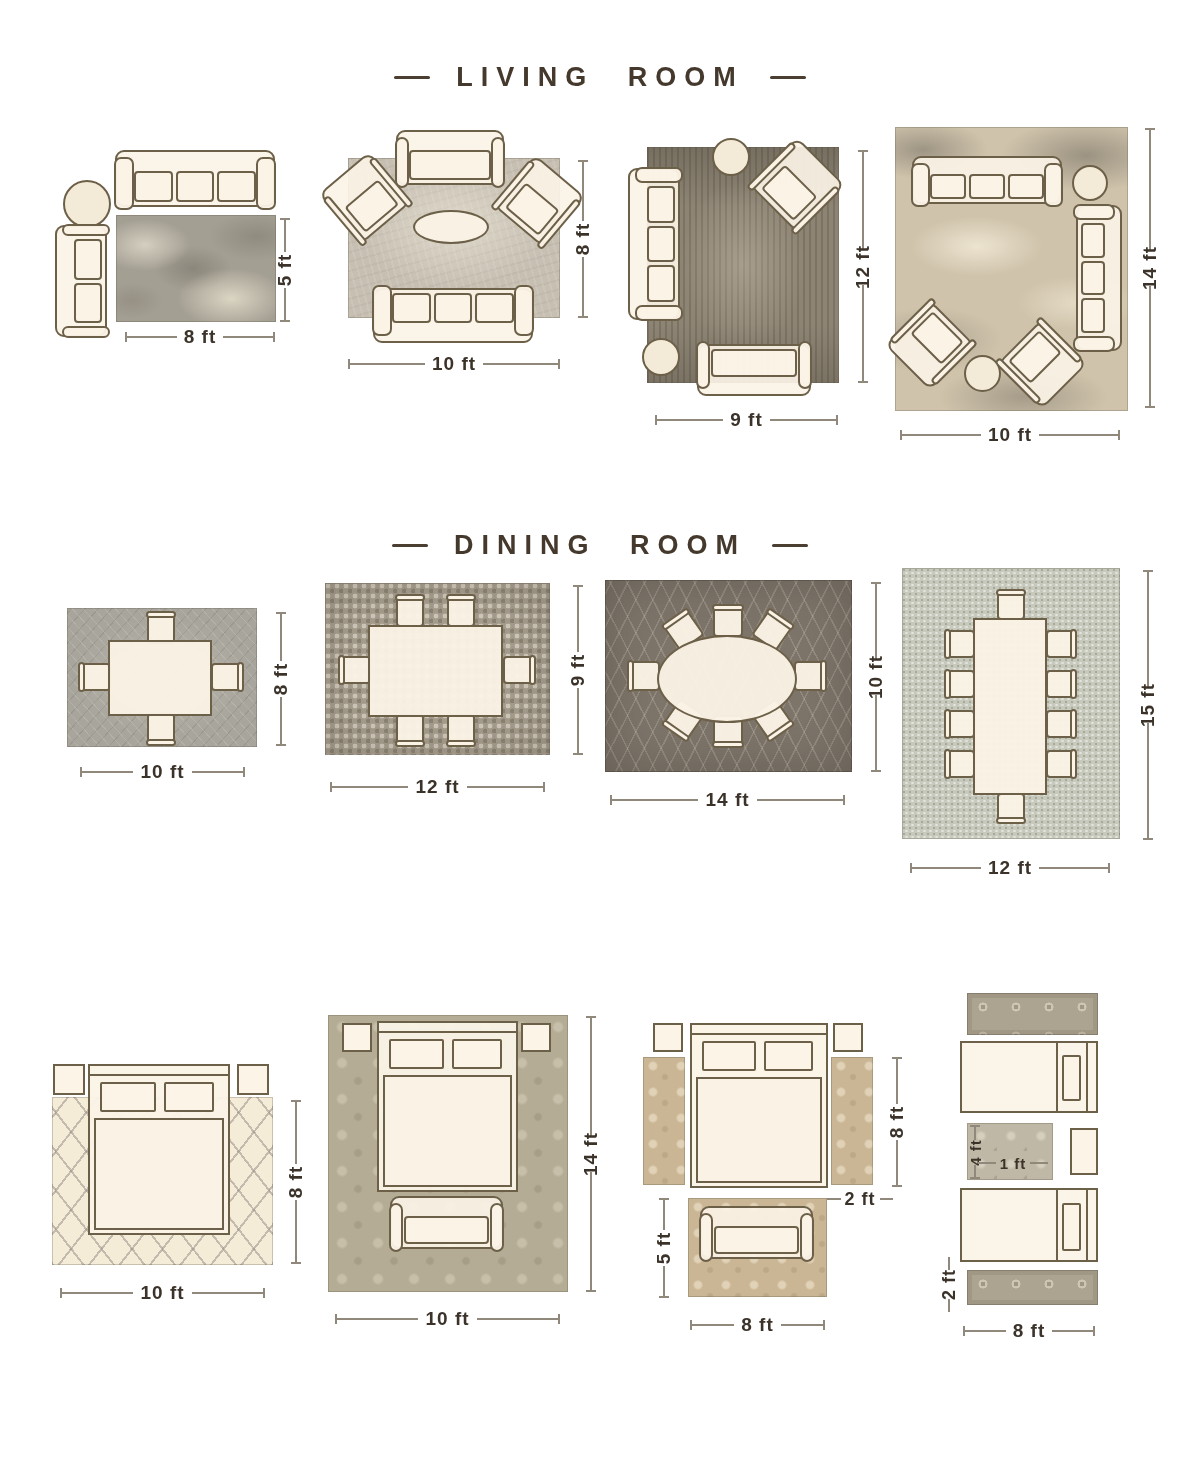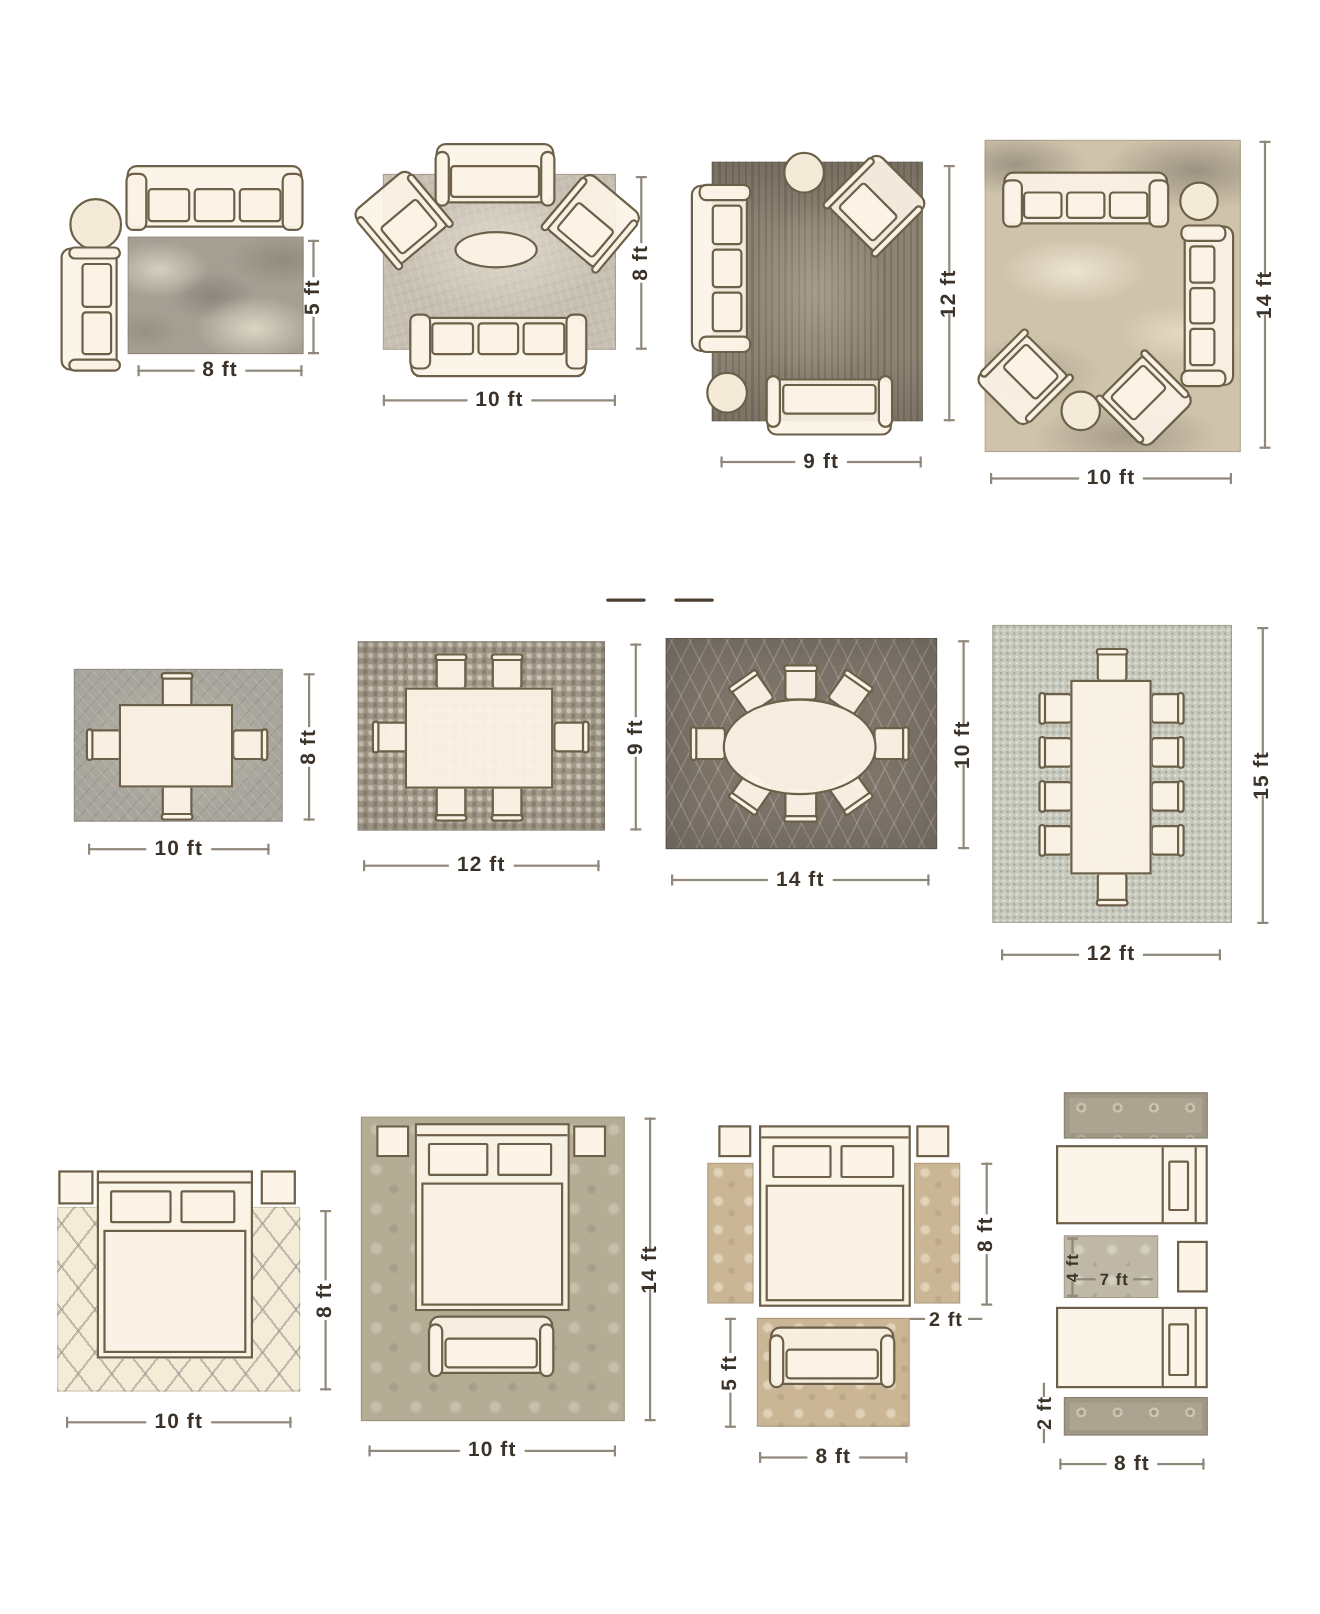--- a/index.html
+++ b/index.html
@@ -137,20 +137,25 @@
   .dimv .txt { transform:rotate(-90deg); }
   .dim-sm { font-size:15px; gap:4px; }
   .dim-sm .ln { min-width:8px; min-height:0; }
   .dimv.dim-sm .ln { min-width:0; min-height:6px; }
 </style>
 </head>
 <body>
 
 <div id="canvas">
 
+  <div class="sec-title" style="top:55px">
+    <span class="dash"></span>
+    <span class="t">LIVING ROOM</span>
+    <span class="dash"></span>
+  </div>
 
   <div class="diagram" style="left:50px;top:145px;width:260px;height:215px">
     <div class="rug rug-lr1" style="left:66px;top:70px;width:160px;height:107px"></div>
     <div class="sofa bt" style="left:65px;top:5px;width:160px;height:57px">
       <div class="cush">
           <i></i>
           <i></i>
           <i></i>
         </div>
         <div class="arm a1"></div>
@@ -304,20 +309,21 @@
     </div>
     <div class="dimh" style="left:15px;top:307px;width:220px;height:26px">
       <span class="ln tl"></span>
         <span>10 ft</span>
         <span class="ln tr"></span>
     </div>
   </div>
 
   <div class="sec-title" style="top:523px">
     <span class="dash"></span>
+    <span class="t">DINING ROOM</span>
     <span class="dash"></span>
   </div>
 
   <div class="diagram" style="left:55px;top:580px;width:250px;height:210px">
     <div class="rug rug-dr1" style="left:12px;top:28px;width:190px;height:139px"></div>
     <div class="dchair n" style="left:92px;top:34px;width:28px;height:30px">
         <i></i>
       </div>
     <div class="dchair s" style="left:92px;top:133px;width:28px;height:30px">
         <i></i>
@@ -566,21 +572,21 @@
       <div class="pw" style="left:100px;top:13px;width:19px;height:48px"></div>
     </div>
     <div class="rug rug-br4r" style="left:37px;top:285px;width:131px;height:35px"></div>
     <div class="dimv dim-sm" style="left:35px;top:140px;width:20px;height:54px;font-size:15px">
       <span class="ln tt"></span>
         <span class="txt">4 ft</span>
         <span class="ln tb"></span>
     </div>
     <div class="dimh dim-sm" style="left:48px;top:168px;width:70px;height:20px;font-size:15px">
       <span class="ln"></span>
-        <span>7 ft</span>
+        <span>1 ft</span>
         <span class="ln"></span>
     </div>
     <div class="dimv dim-sm" style="left:7px;top:272px;width:24px;height:55px;font-size:18px">
       <span class="ln"></span>
         <span class="txt">2 ft</span>
         <span class="ln"></span>
     </div>
     <div class="dimh" style="left:33px;top:333px;width:132px;height:26px">
       <span class="ln tl"></span>
         <span>8 ft</span>

